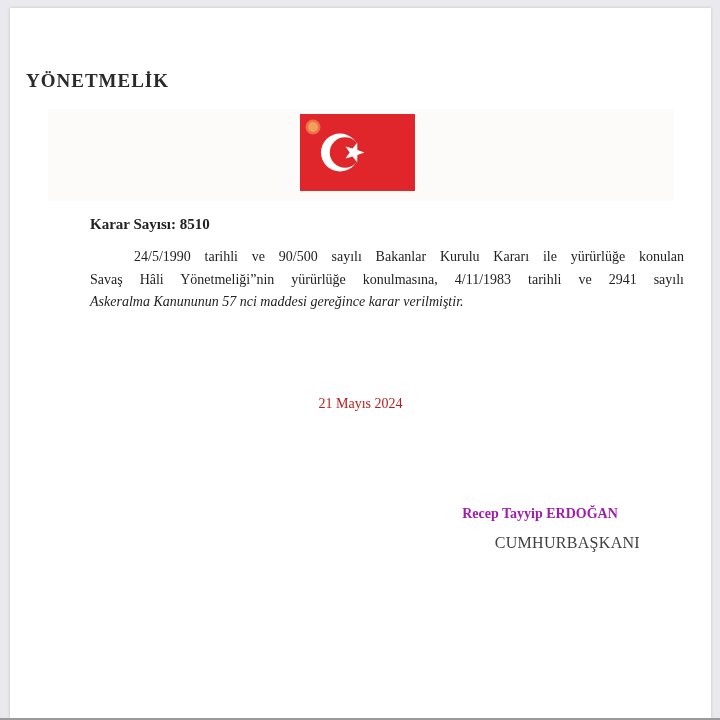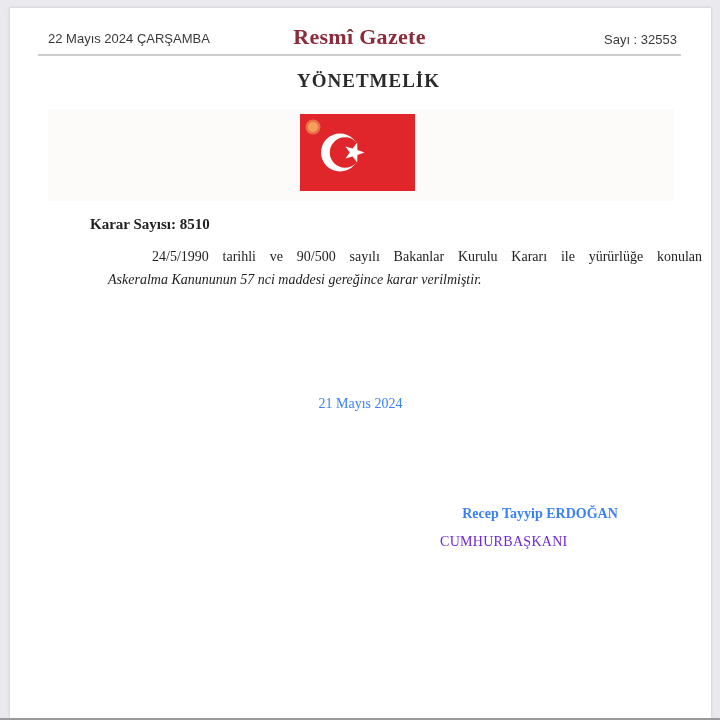--- a/index.html
+++ b/index.html
@@ -67,21 +67,20 @@
       font-family: "Liberation Sans", sans-serif;
       font-size: 13px;
       color: #3a3a3a;
       white-space: nowrap;
     }
     .doc-type {
       position: absolute;
       left: 16px;
       right: 0;
       top: 62px;
-      text-align: center;
       font-weight: bold;
       font-size: 19px;
       color: #2a2a2a;
       letter-spacing: 1px;
     }
     .flag-band {
       position: absolute;
       left: 38px;
       top: 101px;
       width: 626px;
@@ -98,21 +97,21 @@
     .decision-no {
       position: absolute;
       left: 80px;
       top: 208px;
       font-weight: bold;
       font-size: 15px;
       color: #222;
     }
     .body-text {
       position: absolute;
-      left: 98px;
+      left: 80px;
       top: 238px;
       width: 594px;
       font-size: 14px;
       line-height: 22.5px;
       color: #222;
       text-align: justify;
       text-align-last: left;
     }
     .body-line {
       display: block;
@@ -127,55 +126,50 @@
       text-align-last: left;
       font-style: italic;
     }
     .sign-date {
       position: absolute;
       left: 0;
       right: 0;
       top: 388px;
       text-align: center;
       font-size: 14px;
-      color: #3b82f6;
+      color: #b91c1c;
     }
     .signer-name {
       position: absolute;
       left: 430px;
       top: 498px;
       width: 200px;
       text-align: center;
       font-weight: bold;
       font-size: 14px;
-      color: #3b82f6;
+      color: #a21caf;
       white-space: nowrap;
     }
     .signer-title {
       position: absolute;
       left: 430px;
       top: 526px;
       width: 200px;
-      text-align: left;
-      font-size: 14px;
-      color: #6d28d9;
+      text-align: right;
+      font-size: 16px;
+      color: #404040;
       letter-spacing: 0.3px;
       white-space: nowrap;
     }
   </style>
 </head>
 <body>
 
 <div class="page">
 
-  <div class="masthead">
-    <span class="mh-date">22 Mayıs 2024 ÇARŞAMBA</span>
-    <div class="mh-title">Resmî Gazete</div>
-    <span class="mh-issue">Sayı : 32553</span>
-  </div>
 
   <div class="doc-type">YÖNETMELİK</div>
 
   <div class="flag-band"></div>
 
   <svg class="flag" viewBox="0 0 115 77" xmlns="http://www.w3.org/2000/svg">
     <rect x="0" y="0" width="115" height="77" fill="#e0262a"></rect>
     <g>
       <circle cx="13" cy="13" r="7.5" fill="#e8704a"></circle>
       <circle cx="13" cy="13" r="5" fill="#f5a05a"></circle>
@@ -184,20 +178,21 @@
       <circle cx="40" cy="38.5" r="19" fill="#ffffff"></circle>
       <circle cx="45" cy="38.5" r="15.2" fill="#e0262a"></circle>
       <polygon fill="#ffffff" points="64.5,38.5 57.4,41.0 57.2,48.5 52.6,42.5 45.4,44.6 49.7,38.5 45.4,32.4 52.6,34.5 57.2,28.5 57.4,36.0"></polygon>
     </g>
   </svg>
 
   <div class="decision-no">Karar Sayısı: 8510</div>
 
   <div class="body-text">
     <span class="body-line first">24/5/1990 tarihli ve 90/500 sayılı Bakanlar Kurulu Kararı ile yürürlüğe konulan</span>
+    <span class="body-line">Savaş Hâli Yönetmeliği”nin yürürlüğe konulmasına, 4/11/1983 tarihli ve 2941 sayılı</span>
     <span class="body-line last">Askeralma Kanununun 57 nci maddesi gereğince karar verilmiştir.</span>
   </div>
 
   <div class="sign-date">21 Mayıs 2024</div>
 
   <div class="signer-name">Recep Tayyip ERDOĞAN</div>
   <div class="signer-title">CUMHURBAŞKANI</div>
 
 </div>
 

